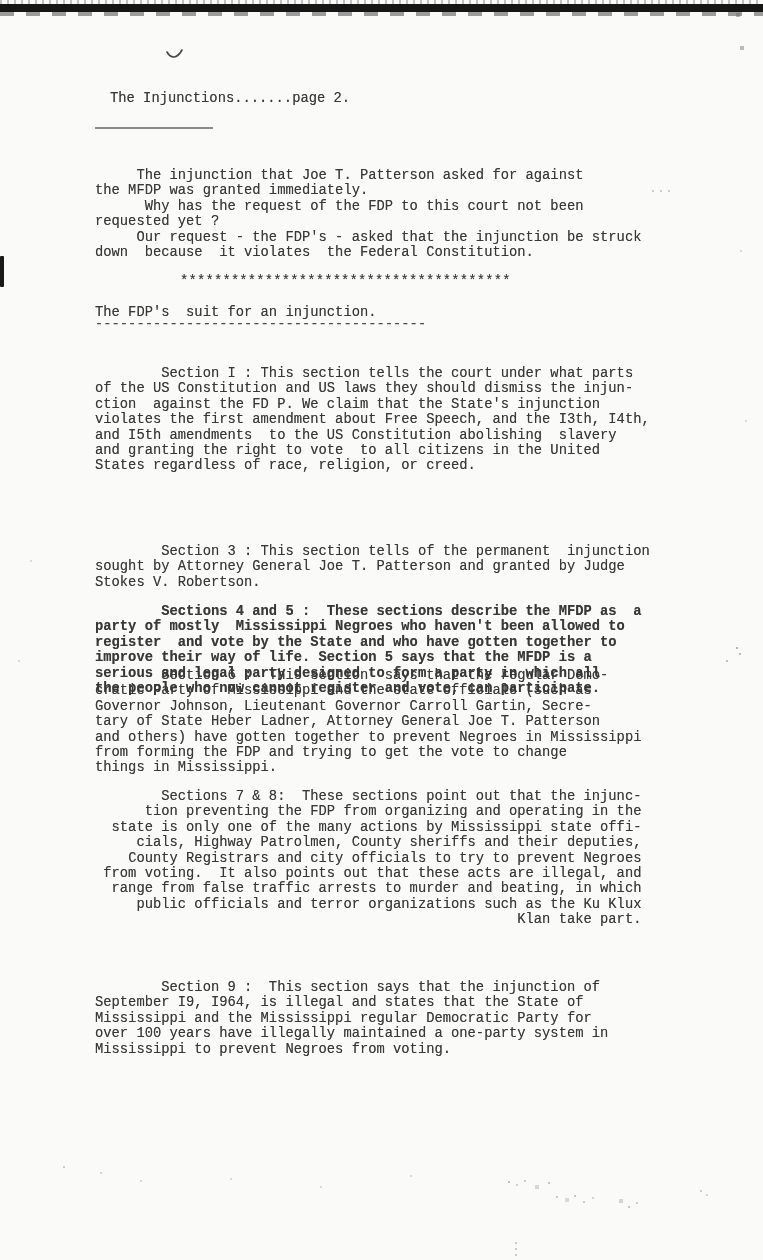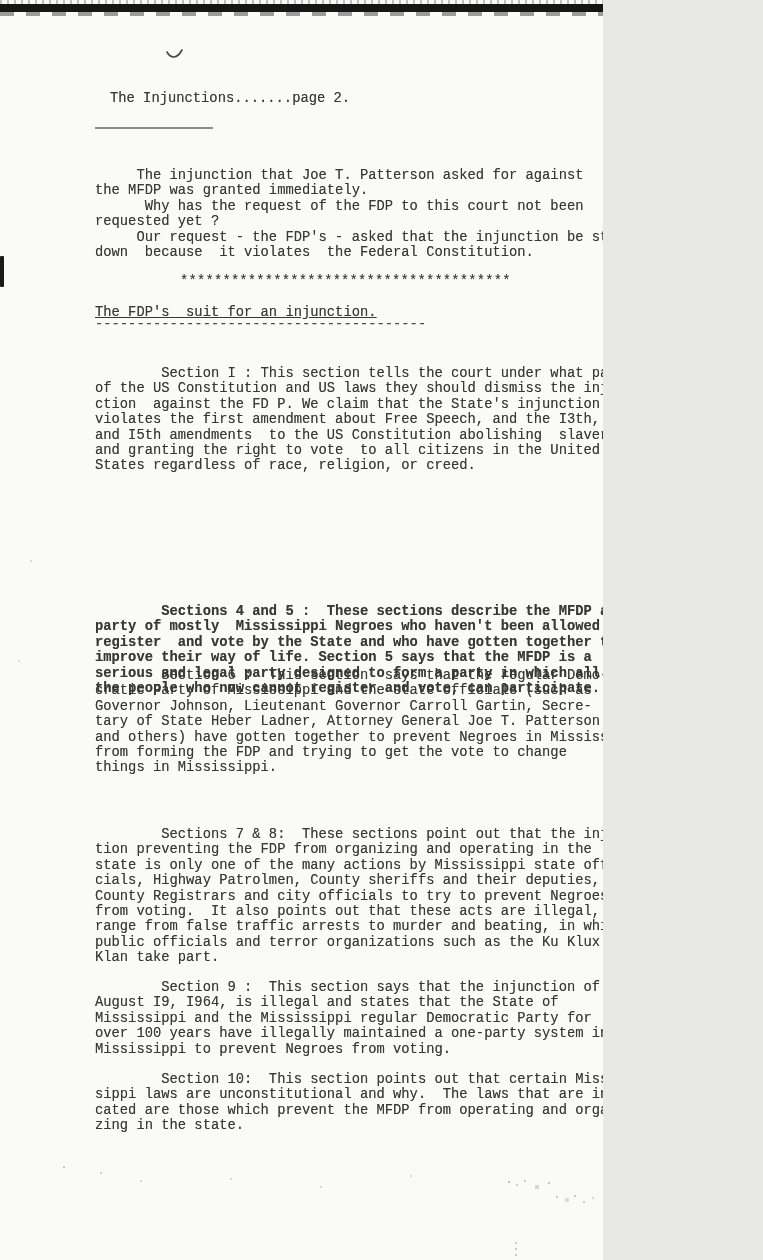--- a/index.html
+++ b/index.html
@@ -1,46 +1,46 @@
 <!DOCTYPE html>
 <html><head>
 <meta charset="utf-8">
 <style>
   html,body{margin:0;padding:0;}
   body{width:763px;height:1260px;overflow:hidden;background:#e8e8e6;}
   .page{
-    position:relative;width:603px;height:1260px;background:#fafaf9;
+    position:relative;width:763px;height:1260px;background:#fafaf9;
     font-family:"Liberation Mono","DejaVu Sans Mono",monospace;
     color:#383838;overflow:hidden;
   }
   .txt{
     position:absolute;left:95px;margin:0;
     font:13.8px/15.4px "Liberation Mono","DejaVu Sans Mono",monospace;
     white-space:pre;color:#383838;
     text-shadow:0 0 0.5px rgba(56,56,56,0.55);
   }
   .top-dots{position:absolute;left:0;top:0;width:763px;height:4px;
     background:repeating-linear-gradient(90deg,#9a9a9a 0 2px,transparent 2px 7px);opacity:.6;}
   .top-bar{position:absolute;left:0;top:4px;width:763px;height:8px;background:#161616;}
   .top-fringe{position:absolute;left:0;top:12px;width:763px;height:4px;
     background:repeating-linear-gradient(90deg,rgba(40,40,40,.45) 0 14px,transparent 14px 26px);}
   .header{left:110px;top:91px;}
   .header-underline{position:absolute;left:95px;top:127px;width:118px;height:2px;background:#8a8a8a;}
   .checkmark{position:absolute;left:166px;top:48px;}
   .edge-mark{position:absolute;left:0;top:256px;width:4px;height:31px;background:#1a1a1a;border-radius:1px;}
   .intro{top:168px;}
   .asterisks{left:180px;top:274px;letter-spacing:.2px;}
-  .subtitle{top:305px;text-decoration:underline;}
+  .subtitle{top:305px;}
   .subtitle-dashes{top:317px;color:#4a4a4a;}
   .s0{top:366px;}
   .s1{top:466px;}
   .s2{top:544px;}
   .s3{top:604px;font-weight:bold;}
   .s4{top:668px;}
-  .s5{top:827px;}
+  .s5{top:789px;text-align:right;}
   .s6{top:980px;}
   .s7{top:1072px;}
   #speckles{position:absolute;left:0;top:0;width:2px;height:2px;background:transparent;
     box-shadow:
       508px 1181px 0 0 rgba(120,120,120,.45), 516px 1184px 0 0 rgba(140,140,140,.4),
       524px 1180px 0 0 rgba(120,120,120,.35), 536px 1186px 0 1px rgba(150,150,150,.35),
       548px 1182px 0 0 rgba(120,120,120,.4),  556px 1196px 0 0 rgba(130,130,130,.4),
       566px 1199px 0 1px rgba(150,150,150,.3), 574px 1195px 0 0 rgba(120,120,120,.4),
       583px 1201px 0 0 rgba(130,130,130,.4),  592px 1197px 0 0 rgba(140,140,140,.35),
       620px 1200px 0 1px rgba(140,140,140,.35),628px 1206px 0 0 rgba(120,120,120,.4),
@@ -86,20 +86,23 @@
   <div class="txt subtitle">The FDP's  suit for an injunction.</div>
   <div class="txt subtitle-dashes">----------------------------------------</div>
 
   <pre class="txt s0">        Section I : This section tells the court under what parts
 of the US Constitution and US laws they should dismiss the injun-
 ction  against the FD P. We claim that the State's injunction
 violates the first amendment about Free Speech, and the I3th, I4th,
 and I5th amendments  to the US Constitution abolishing  slavery
 and granting the right to vote  to all citizens in the United
 States regardless of race, religion, or creed.</pre>
+  <pre class="txt s2">        Section 3 : This section tells of the permanent  injunction
+sought by Attorney General Joe T. Patterson and granted by Judge
+Stokes V. Robertson.</pre>
   <pre class="txt s3">        Sections 4 and 5 :  These sections describe the MFDP as  a
 party of mostly  Mississippi Negroes who haven't been allowed to
 register  and vote by the State and who have gotten together to
 improve their way of life. Section 5 says that the MFDP is a
 serious and legal party designed to form a party in which all
 the people who now cannot register and vote, can participate.</pre>
   <pre class="txt s4">        Section 6 :  This section  says that the regular Demo-
 cratic Party of Mississippi and the state officials (such as
 Governor Johnson, Lieutenant Governor Carroll Gartin, Secre-
 tary of State Heber Ladner, Attorney General Joe T. Patterson
@@ -109,23 +112,19 @@
   <pre class="txt s5">        Sections 7 &amp; 8:  These sections point out that the injunc-
 tion preventing the FDP from organizing and operating in the
 state is only one of the many actions by Mississippi state offi-
 cials, Highway Patrolmen, County sheriffs and their deputies,
 County Registrars and city officials to try to prevent Negroes
 from voting.  It also points out that these acts are illegal, and
 range from false traffic arrests to murder and beating, in which
 public officials and terror organizations such as the Ku Klux
 Klan take part.</pre>
   <pre class="txt s6">        Section 9 :  This section says that the injunction of
-August I9, I964, is illegal and states that the State of
+September I9, I964, is illegal and states that the State of
 Mississippi and the Mississippi regular Democratic Party for
 over 100 years have illegally maintained a one-party system in
 Mississippi to prevent Negroes from voting.</pre>
-  <pre class="txt s7">        Section 10:  This section points out that certain Missis-
-sippi laws are unconstitutional and why.  The laws that are indi-
-cated are those which prevent the MFDP from operating and organi-
-zing in the state.</pre>
 
   <div id="speckles"></div>
 </div>
 
 </body></html>

